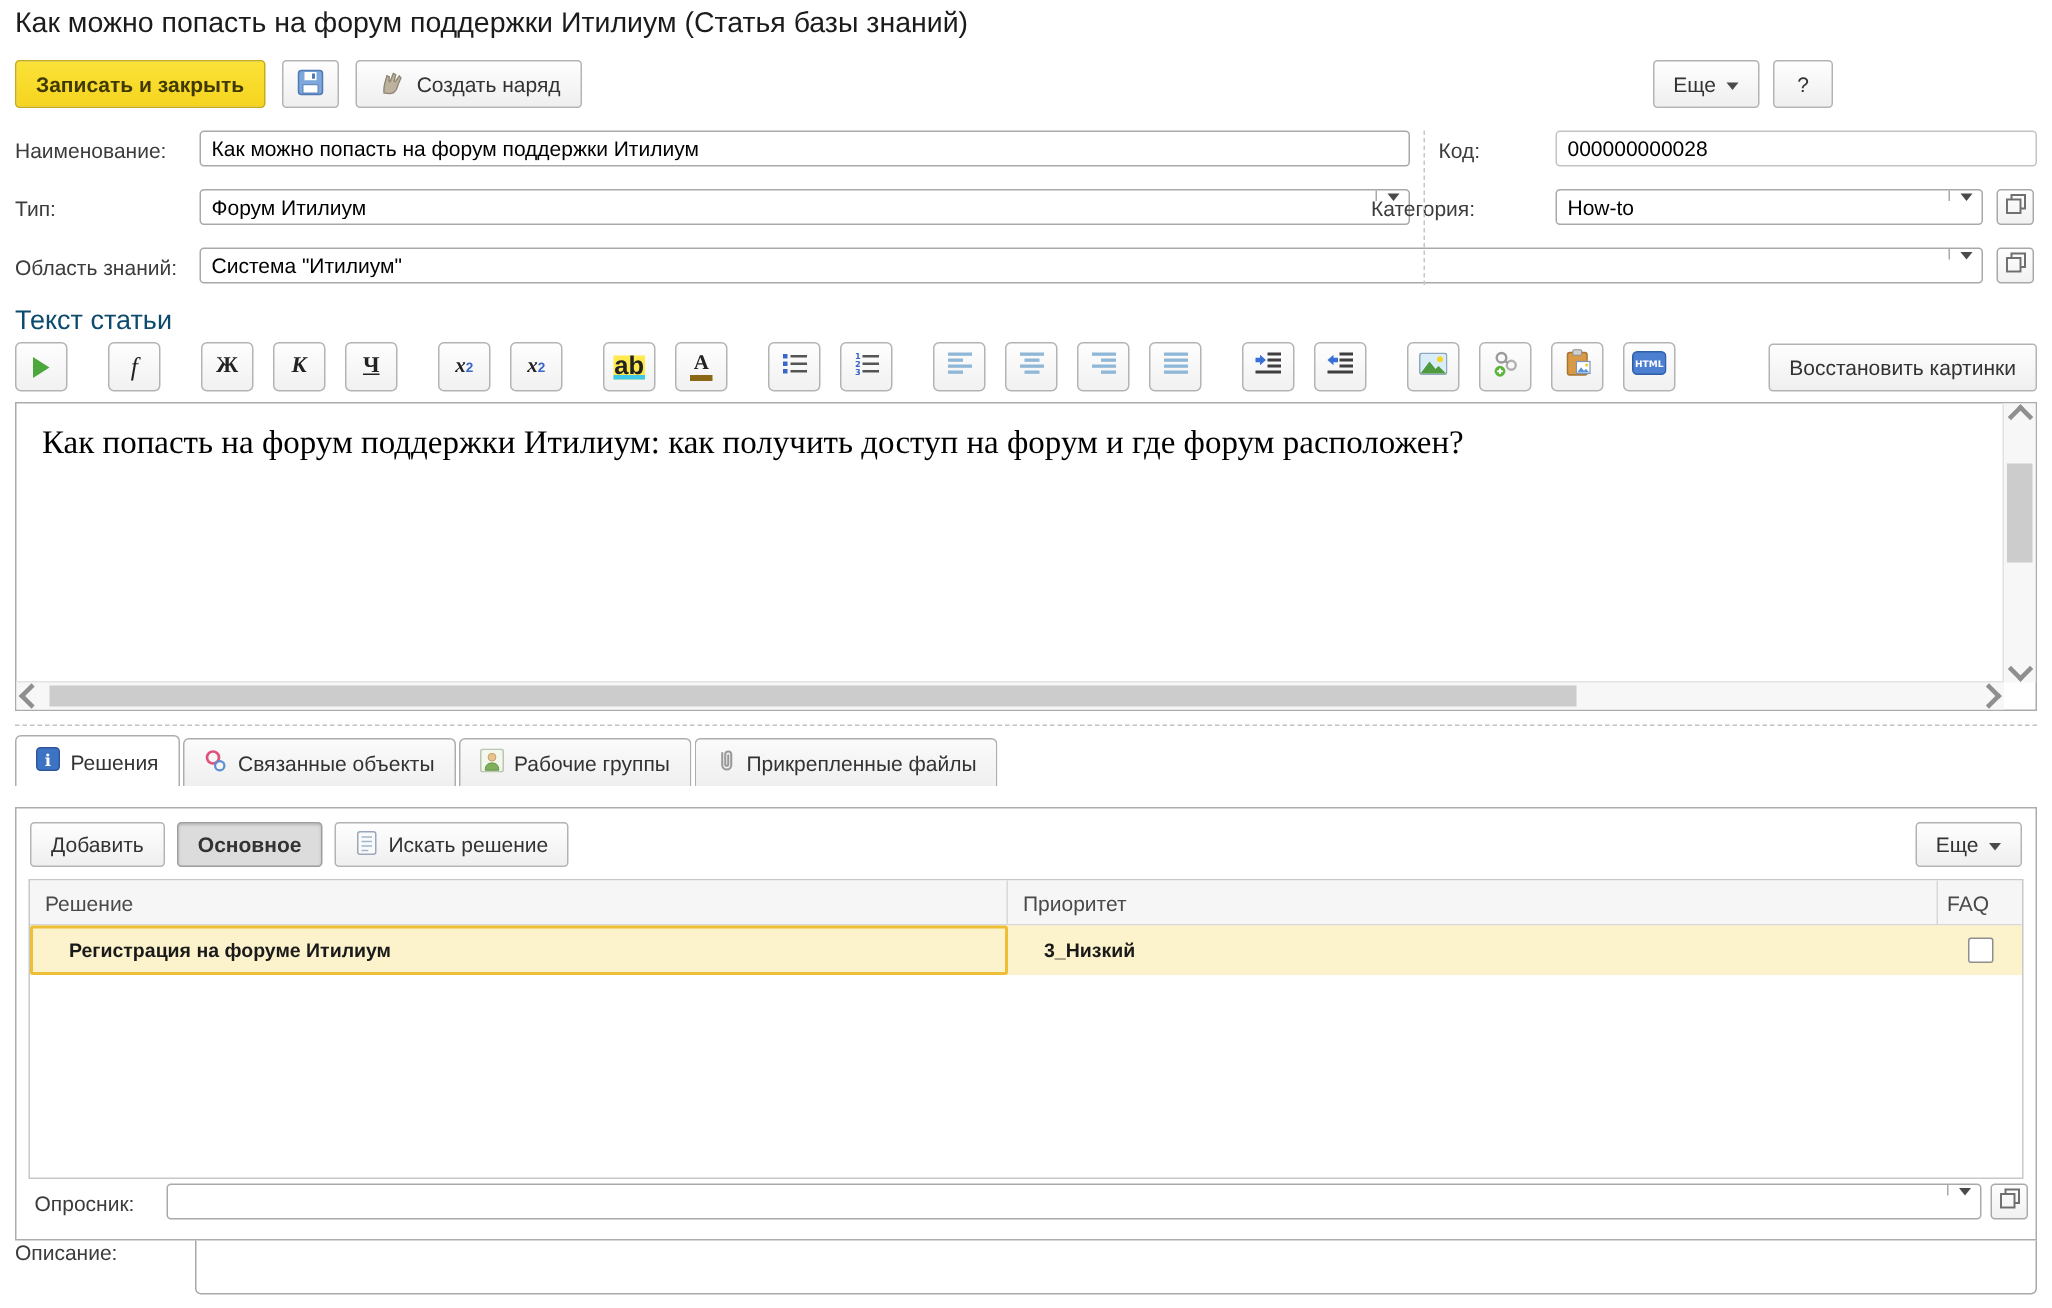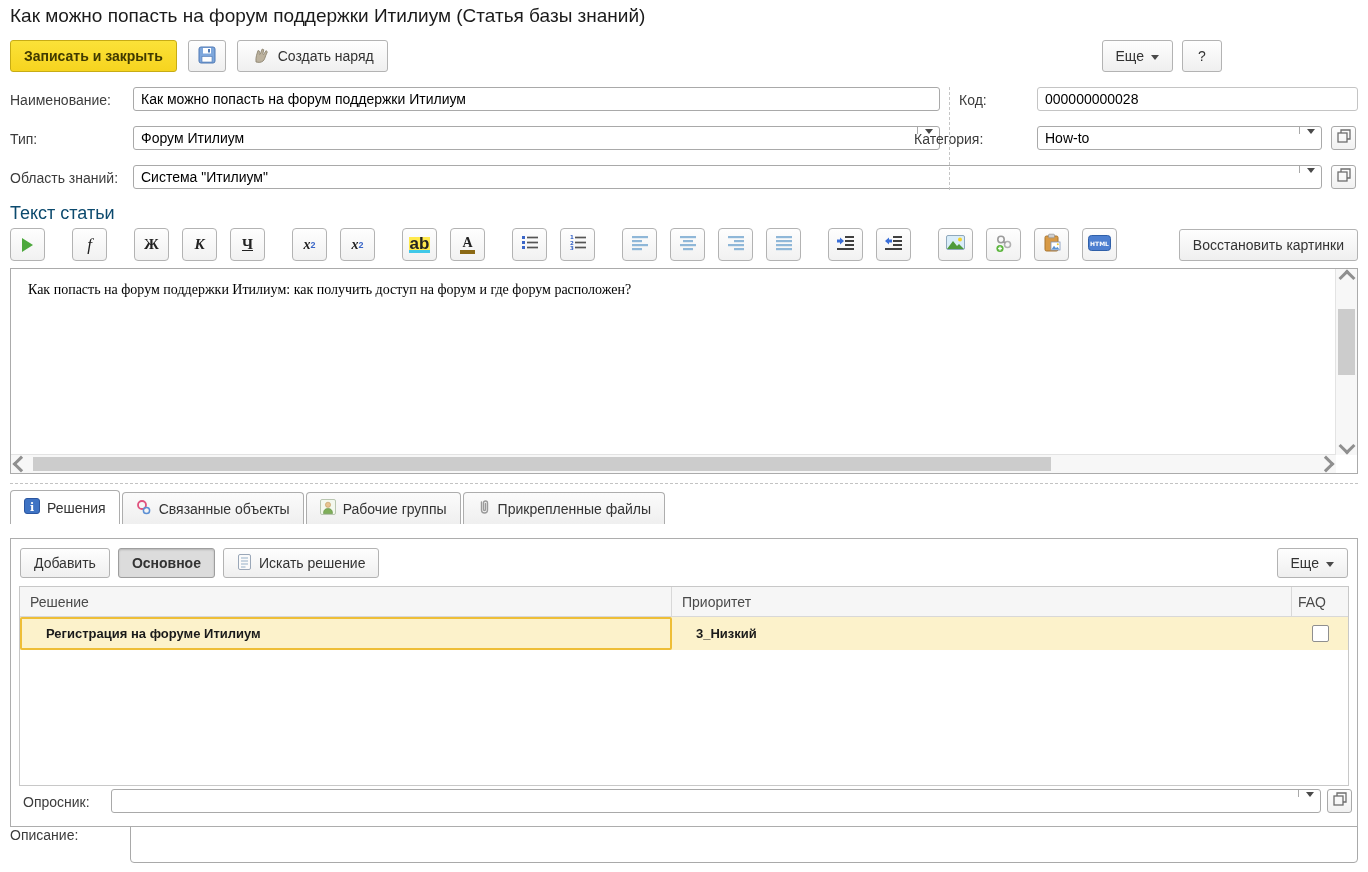--- a/index.html
+++ b/index.html
@@ -54,21 +54,21 @@
   .supmark{font-size:9px;font-weight:bold;color:#3A66C8;vertical-align:6px;}
   .submark{font-size:9px;font-weight:bold;color:#3A66C8;vertical-align:-4px;}
   .hl-ab{font-size:17px;font-weight:bold;color:#222;background:#FFE94D;
       border-bottom:3px solid #3FC8E8;padding:0 1px;line-height:13px;}
   .fc-a{font-family:"Liberation Serif","DejaVu Serif",serif;font-weight:bold;font-size:14px;color:#222;
       border-bottom:4px solid #8B6914;line-height:15px;padding:0 2px;}
   .restore-btn{margin-left:auto;height:32px;}
   
   .editor{left:10px;top:268px;width:1348px;height:206px;border:1px solid #ABABAB;box-sizing:border-box;background:#fff;}
   .ed-content{position:absolute;left:0;top:0;right:21px;bottom:18px;padding:13px 17px;
-      font-family:"Liberation Serif","DejaVu Serif",serif;font-size:14px;color:#000;overflow:hidden;}
+      font-family:"Liberation Serif","DejaVu Serif",serif;font-size:22px;color:#000;overflow:hidden;}
   .vscroll{position:absolute;top:0;right:0;width:21px;bottom:18px;background:#F7F7F7;border-left:1px solid #E3E3E3;}
   .hscroll{position:absolute;left:0;bottom:0;right:21px;height:18px;background:#F7F7F7;border-top:1px solid #E3E3E3;}
   .vthumb{position:absolute;left:2px;right:2px;top:40px;height:66px;background:#CCCCCC;}
   .hthumb{position:absolute;top:2px;bottom:2px;left:22px;width:1018px;background:#CCCCCC;}
   .chev{width:9px;height:9px;border-left:3px solid #8F8F8F;border-top:3px solid #8F8F8F;display:inline-block;}
   .chev-up{transform:rotate(45deg);}   .chev-down{transform:rotate(225deg);}
   .chev-left{transform:rotate(-45deg);} .chev-right{transform:rotate(135deg);}
   .sbtn{position:absolute;display:flex;align-items:center;justify-content:center;cursor:pointer;}
   
   .tabs{left:10px;top:490px;display:flex;align-items:flex-end;}

